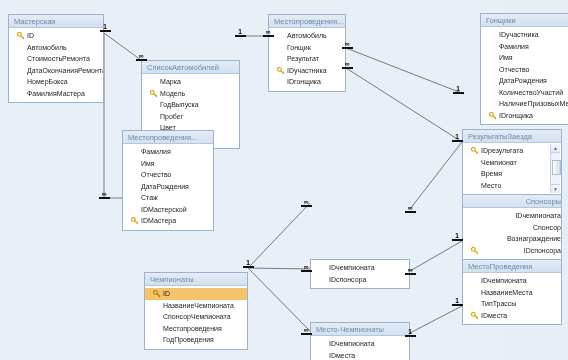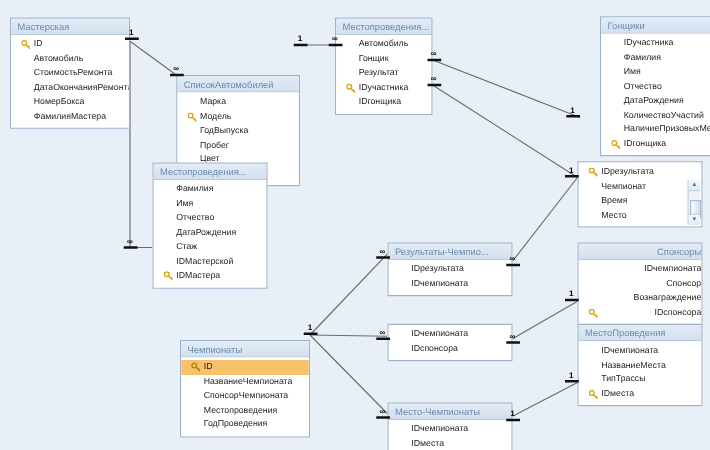--- a/index.html
+++ b/index.html
@@ -200,20 +200,21 @@
       <div class="fld"><span class="key-ic">
             <svg width="8" height="8" viewBox="0 0 8 8">
               <circle cx="2.4" cy="2.4" r="1.9" fill="none" stroke="#d8a400" stroke-width="1.1"></circle>
               <path d="M3.6 3.6 L7 7 M5.6 5.6 L6.6 4.8" stroke="#d8a400" stroke-width="1.1" fill="none"></path>
             </svg>
           </span><span>IDМастера</span></div>
     </div>
   </div>
 
   <div class="table-box" style="left:462px;top:129px;width:100px;">
+    <div class="tb-header">РезультатыЗаезда</div>
     <div class="tb-body" style="padding-right:10px;">
       <div class="fld"><span class="key-ic">
             <svg width="8" height="8" viewBox="0 0 8 8">
               <circle cx="2.4" cy="2.4" r="1.9" fill="none" stroke="#d8a400" stroke-width="1.1"></circle>
               <path d="M3.6 3.6 L7 7 M5.6 5.6 L6.6 4.8" stroke="#d8a400" stroke-width="1.1" fill="none"></path>
             </svg>
           </span><span>IDрезультата</span></div>
       <div class="fld"><span>Чемпионат</span></div>
       <div class="fld"><span>Время</span></div>
       <div class="fld"><span>Место</span></div>
@@ -248,27 +249,20 @@
       <div class="fld"><span>ТипТрассы</span></div>
       <div class="fld"><span class="key-ic">
             <svg width="8" height="8" viewBox="0 0 8 8">
               <circle cx="2.4" cy="2.4" r="1.9" fill="none" stroke="#d8a400" stroke-width="1.1"></circle>
               <path d="M3.6 3.6 L7 7 M5.6 5.6 L6.6 4.8" stroke="#d8a400" stroke-width="1.1" fill="none"></path>
             </svg>
           </span><span>IDместа</span></div>
     </div>
   </div>
 
-  <div class="table-box" style="left:310px;top:194px;width:100px;">
-    <div class="tb-header">Результаты-Чемпио...</div>
-    <div class="tb-body">
-      <div class="fld"><span>IDрезультата</span></div>
-      <div class="fld"><span>IDчемпионата</span></div>
-    </div>
-  </div>
 
   <div class="table-box" style="left:310px;top:259px;width:100px;">
     <div class="tb-body">
       <div class="fld"><span>IDчемпионата</span></div>
       <div class="fld"><span>IDспонсора</span></div>
     </div>
   </div>
 
   <div class="table-box" style="left:310px;top:322px;width:100px;">
     <div class="tb-header">Место-Чемпионаты</div>

